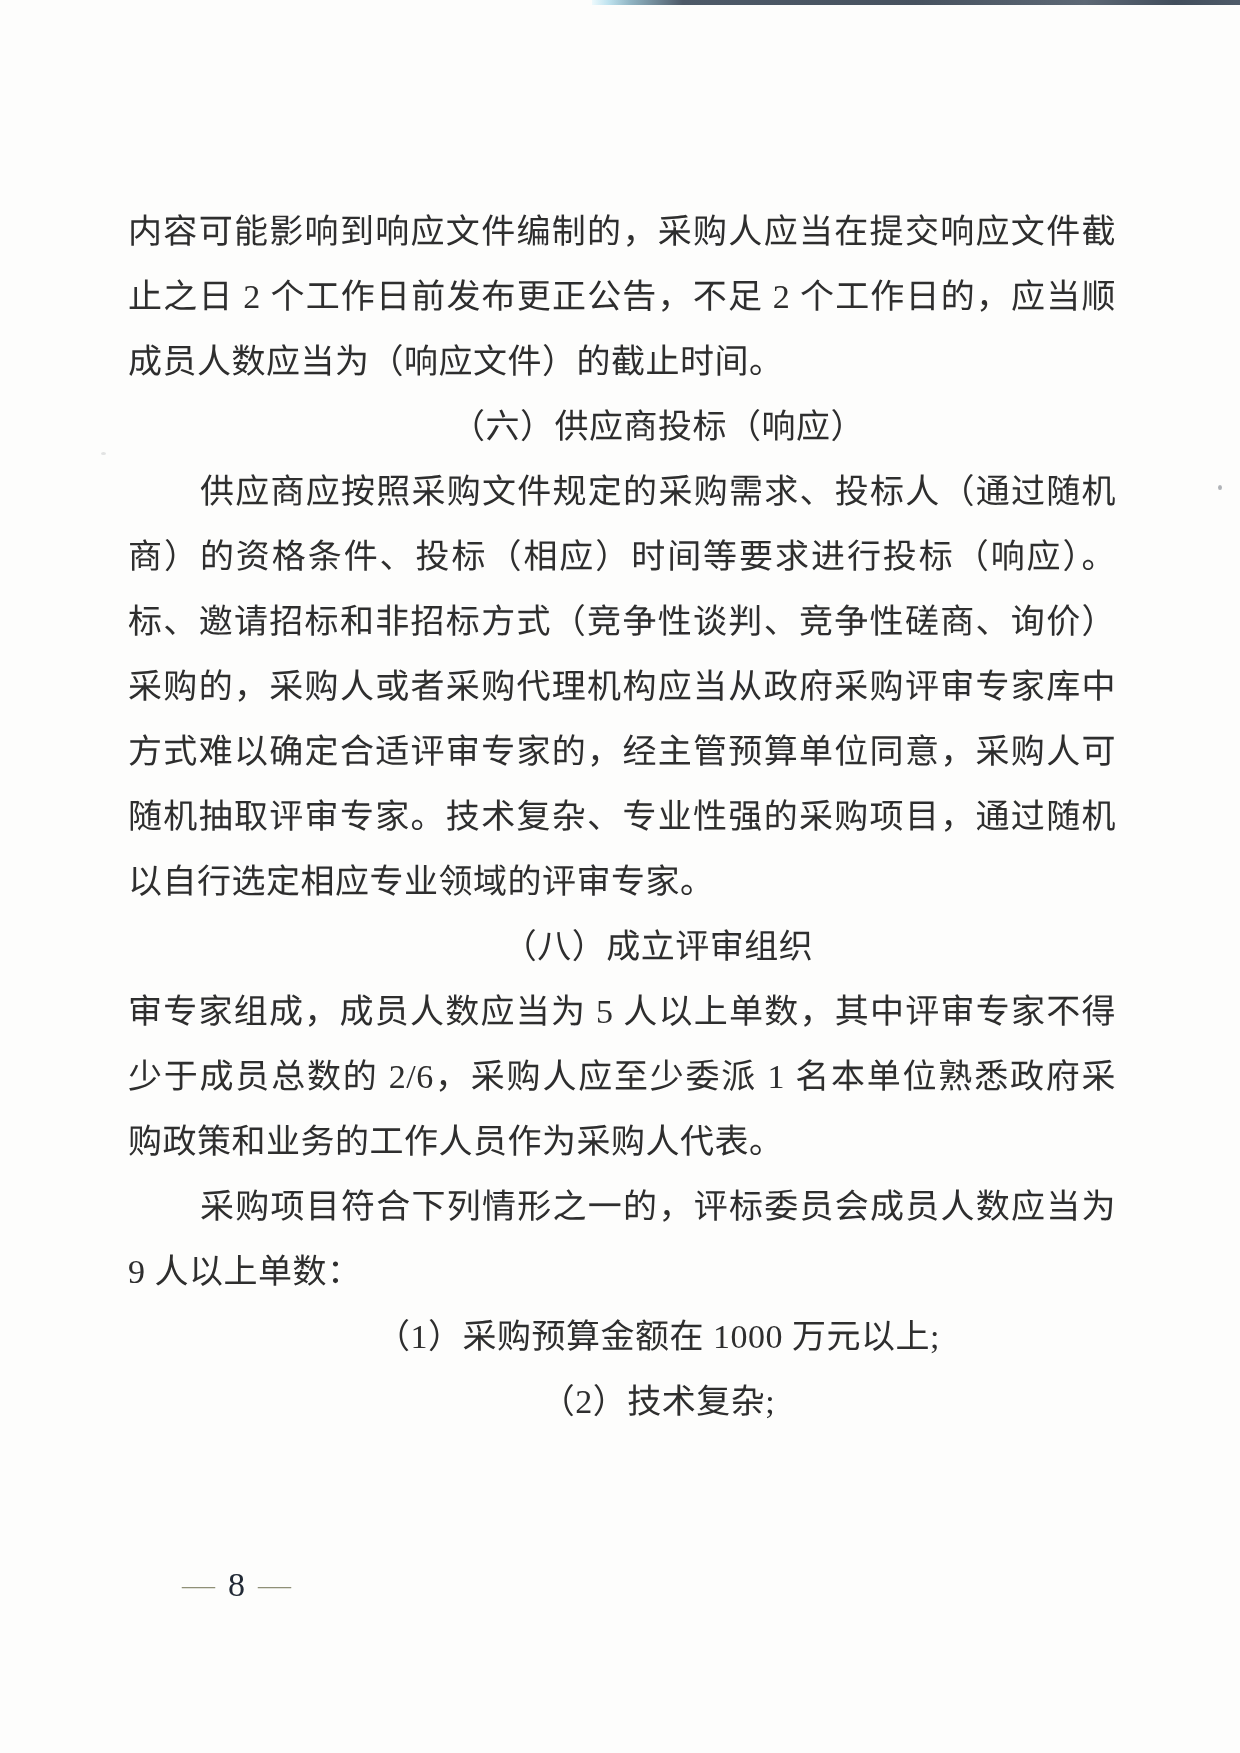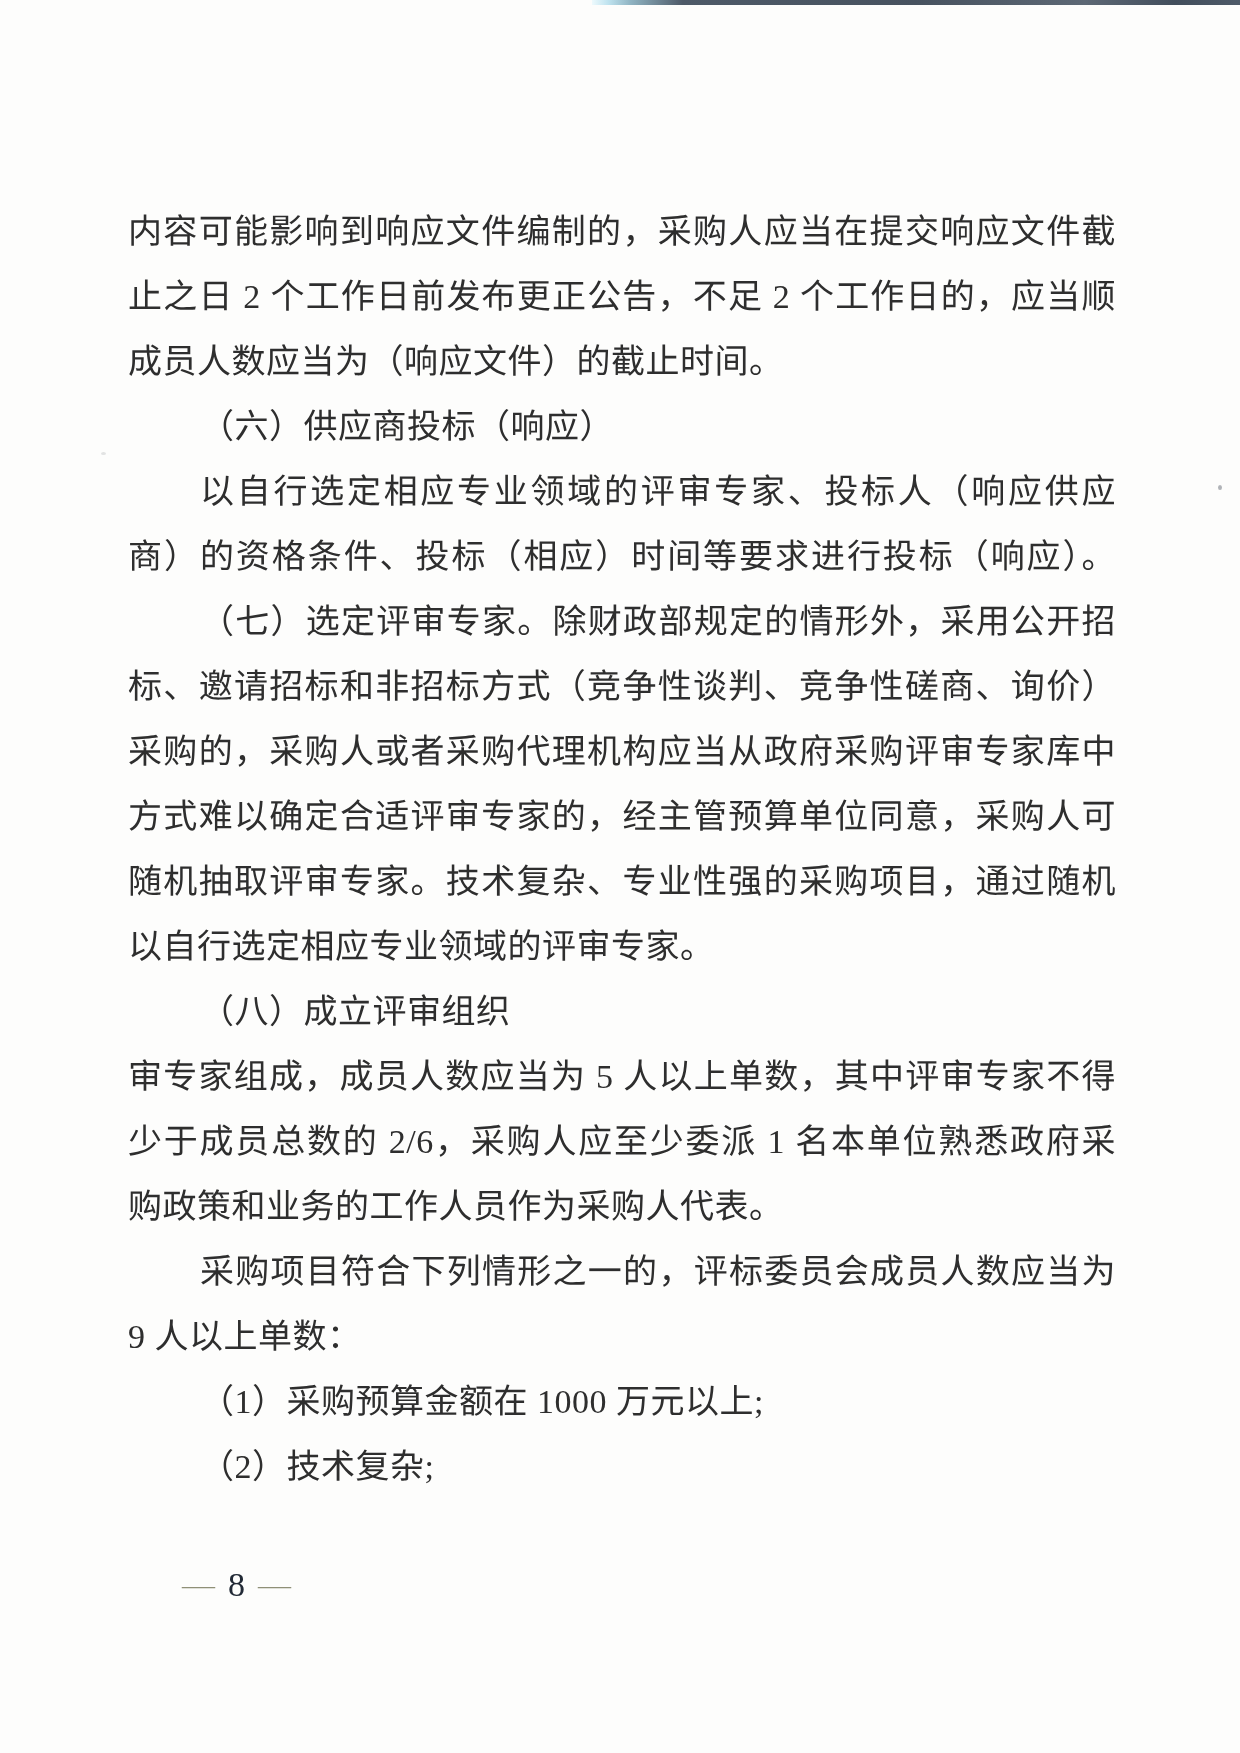--- a/index.html
+++ b/index.html
@@ -38,21 +38,21 @@
     width:988px;
   }
   .line{
     height:65px;
     line-height:65px;
     font-size:34px;
     color:var(--ink);
     white-space:nowrap;
     letter-spacing:0.5px;
   }
-  .line.indent{padding-left:72px;}
+  .line.indent{padding-left:72px;text-align:center;}
   .line.just{
     white-space:normal;
     text-align:justify;
     text-align-last:justify;
   }
   .footer{
     position:absolute;
     left:182px;top:1566px;
     height:38px;
     display:flex;align-items:center;gap:13px;
@@ -79,23 +79,22 @@
 
 <div class="page">
 
   <div class="edge-bar"></div>
 
   <div class="text-block">
       <div class="line just">内容可能影响到响应文件编制的，采购人应当在提交响应文件截</div>
       <div class="line just">止之日 2 个工作日前发布更正公告，不足 2 个工作日的，应当顺</div>
       <div class="line">成员人数应当为（响应文件）的截止时间。</div>
       <div class="line indent">（六）供应商投标（响应）</div>
-      <div class="line indent just">以自行选定相应专业领域的评审专家、投标人（响应供应</div>
+      <div class="line indent just">供应商应按照采购文件规定的采购需求、投标人（通过随机</div>
       <div class="line just">商）的资格条件、投标（相应）时间等要求进行投标（响应）。</div>
-      <div class="line indent just">（七）选定评审专家。除财政部规定的情形外，采用公开招</div>
       <div class="line just">标、邀请招标和非招标方式（竞争性谈判、竞争性磋商、询价）</div>
       <div class="line just">采购的，采购人或者采购代理机构应当从政府采购评审专家库中</div>
       <div class="line just">方式难以确定合适评审专家的，经主管预算单位同意，采购人可</div>
       <div class="line just">随机抽取评审专家。技术复杂、专业性强的采购项目，通过随机</div>
       <div class="line">以自行选定相应专业领域的评审专家。</div>
       <div class="line indent">（八）成立评审组织</div>
       <div class="line just">审专家组成，成员人数应当为 5 人以上单数，其中评审专家不得</div>
       <div class="line just">少于成员总数的 2/6，采购人应至少委派 1 名本单位熟悉政府采</div>
       <div class="line">购政策和业务的工作人员作为采购人代表。</div>
       <div class="line indent just">采购项目符合下列情形之一的，评标委员会成员人数应当为</div>

